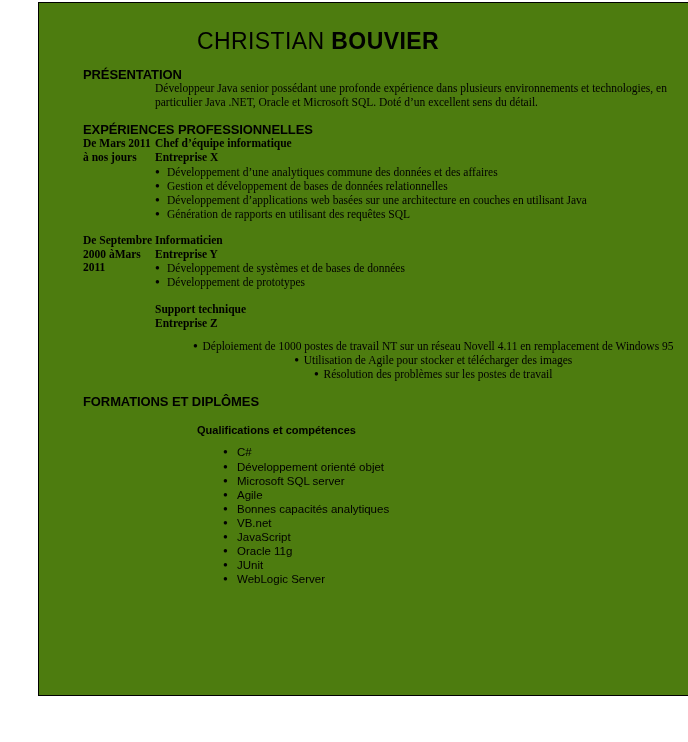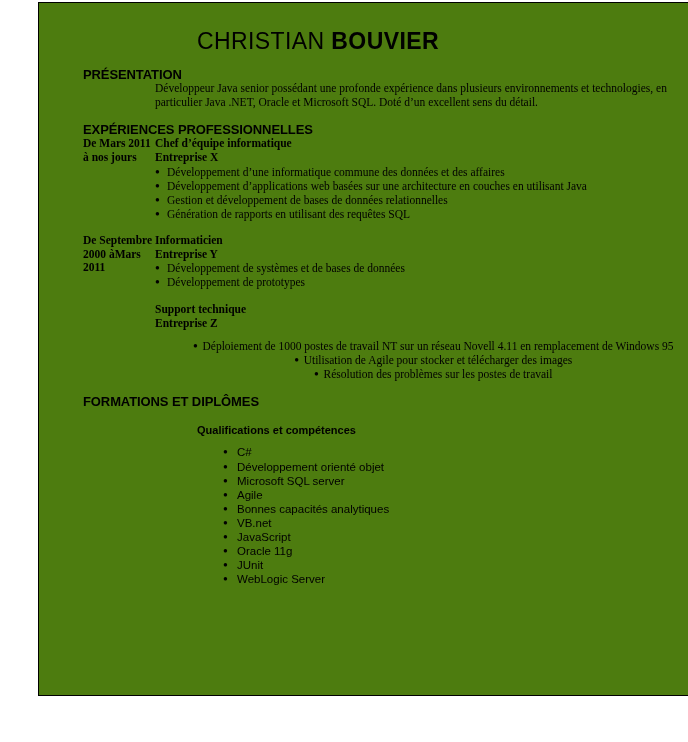--- a/index.html
+++ b/index.html
@@ -208,23 +208,23 @@
   </div>
 
   <div class="section-title">EXPÉRIENCES PROFESSIONNELLES</div>
 
   <div class="row">
     <div class="col-date">De Mars 2011 à nos jours</div>
     <div class="col-body">
       <div class="job-title">Chef d’équipe informatique</div>
       <div class="job-company">Entreprise X</div>
       <ul class="bullets flush">
-        <li>Développement d’une informatique commune des données et des affaires</li>
+        <li>Développement d’une analytiques commune des données et des affaires</li>
+        <li>Gestion et développement de bases de données relationnelles</li>
         <li>Développement d’applications web basées sur une architecture en couches en utilisant Java</li>
-        <li>Gestion et développement de bases de données relationnelles</li>
         <li>Génération de rapports en utilisant des requêtes SQL</li>
       </ul>
     </div>
   </div>
 
   <div class="gap-mid"></div>
 
   <div class="row">
     <div class="col-date">De Septembre 2000 àMars 2011</div>
     <div class="col-body">

